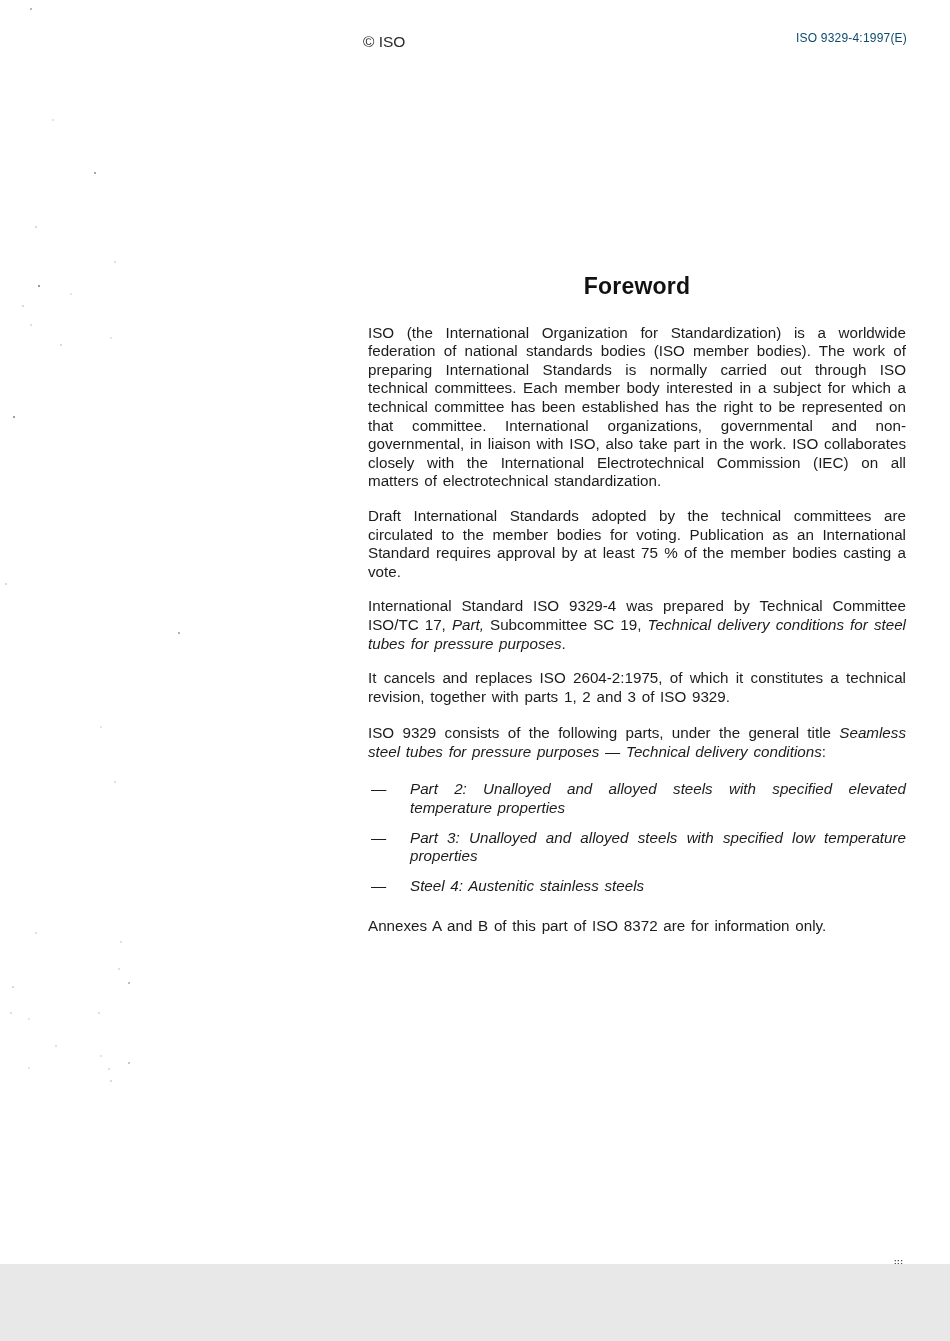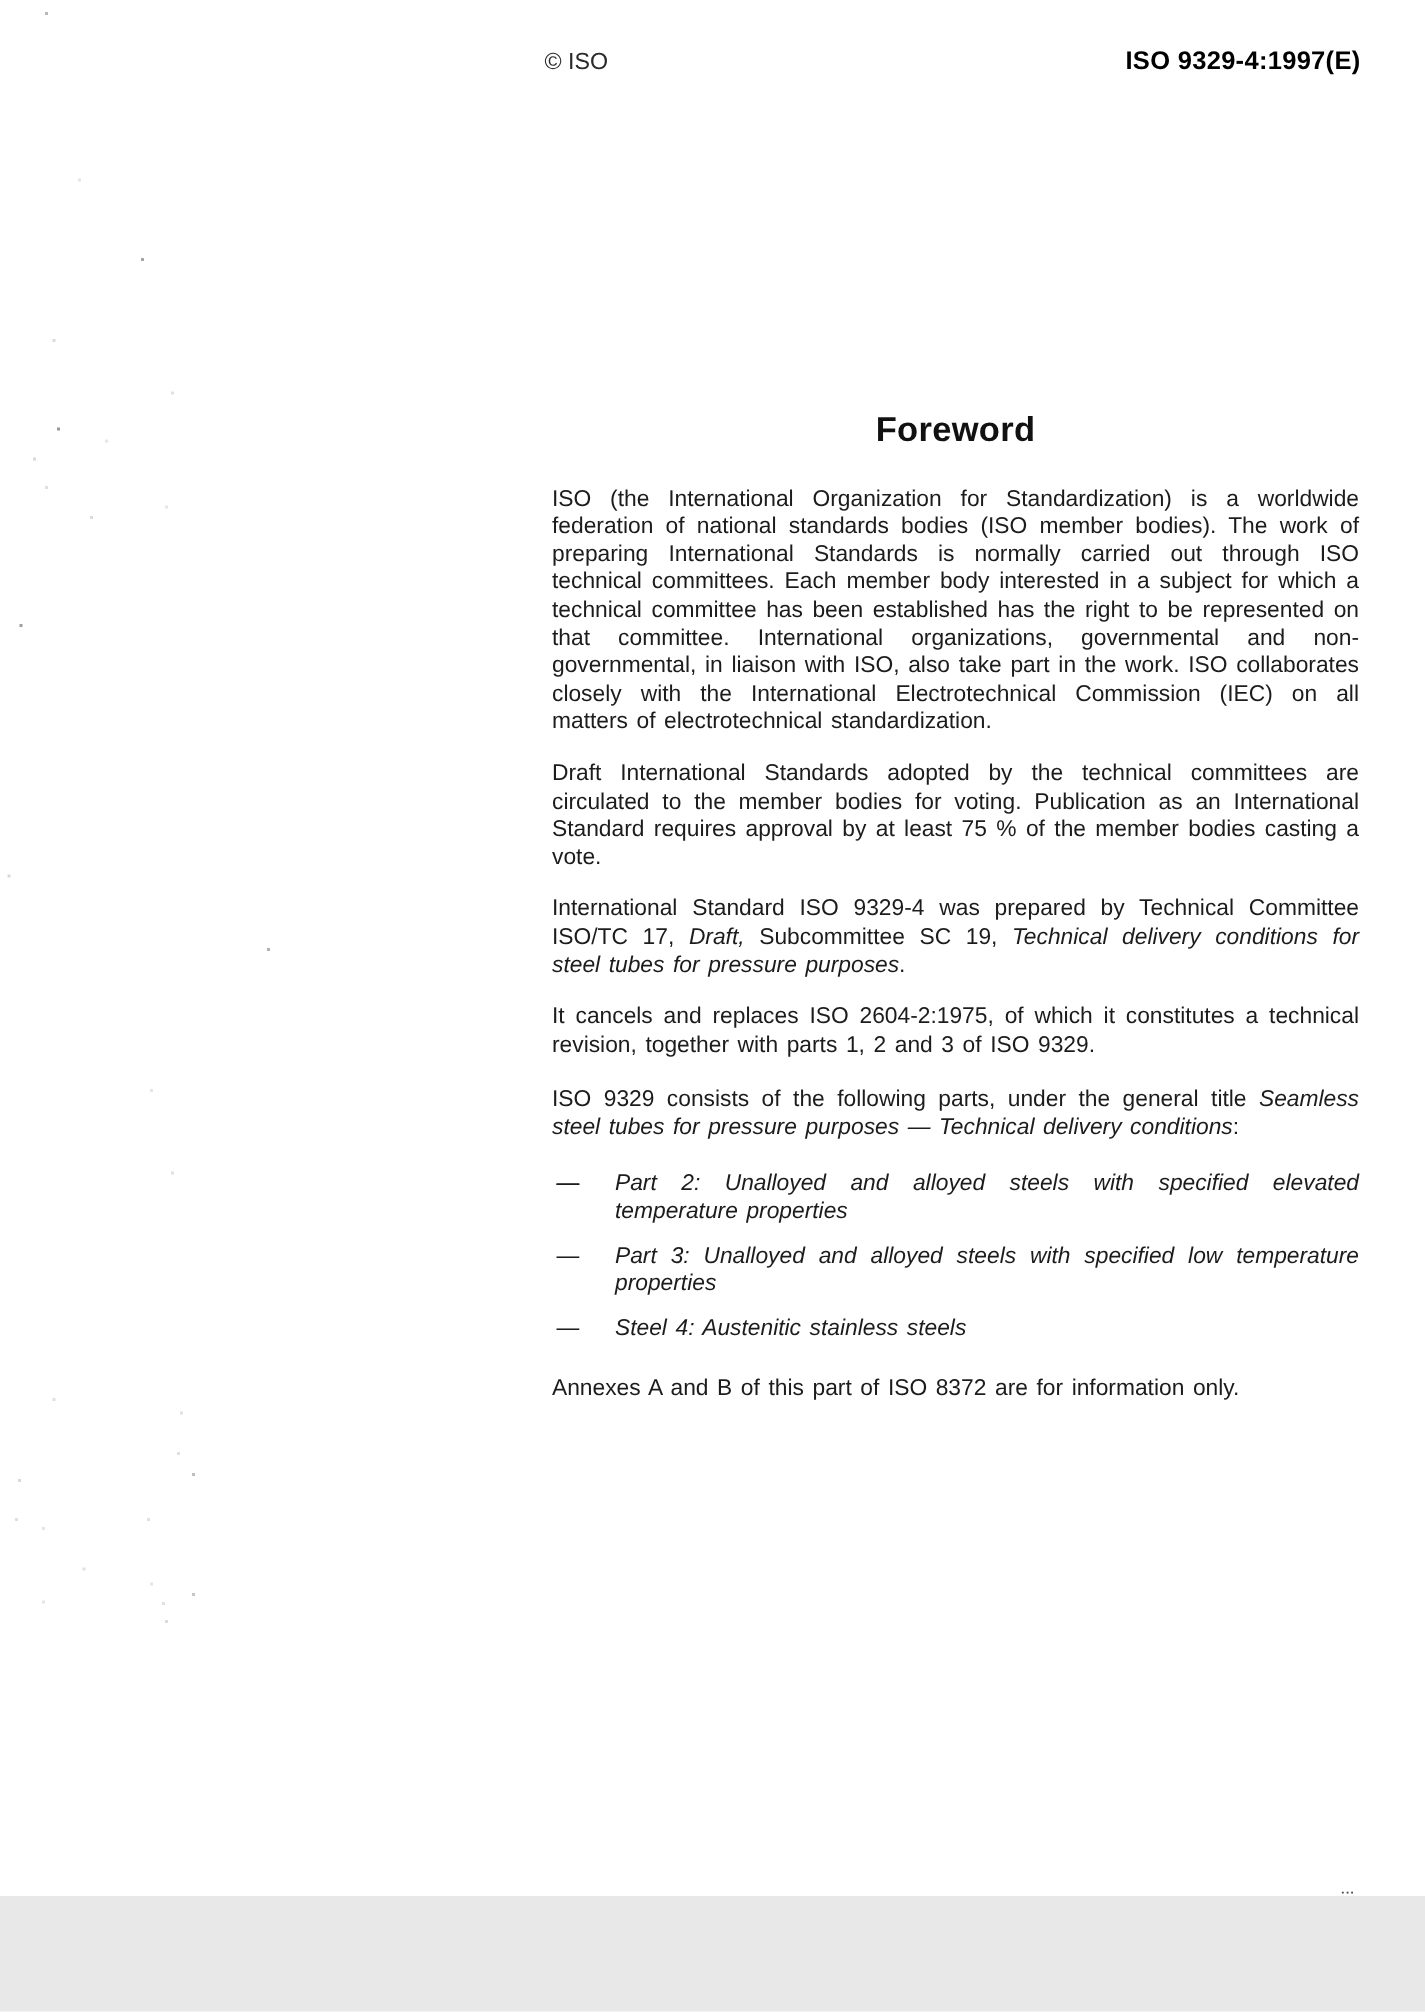--- a/index.html
+++ b/index.html
@@ -22,24 +22,24 @@
     position: absolute;
     left: 363px;
     top: 33px;
     font-size: 15.5px;
     color: #2a2a2a;
   }
   .hdr-docnum {
     position: absolute;
     right: 43px;
     top: 31px;
-    font-size: 17px;
-    font-weight: bold;
+    font-size: 12px;
+    font-weight: normal;
     letter-spacing: 0.2px;
-    color: #000000;
+    color: #0c4a6e;
   }
   
   .content {
     position: absolute;
     left: 368px;
     top: 277px;
     width: 538px;
     font-size: 15.2px;
     line-height: 18.6px;
     text-align: justify;
@@ -163,21 +163,21 @@
   <span class="hdr-docnum">ISO 9329-4:1997(E)</span>
 
   <div class="content">
 
     <h1>Foreword</h1>
 
     <p class="p1">ISO (the International Organization for Standardization) is a worldwide federation of national standards bodies (ISO member bodies). The work of preparing International Standards is normally carried out through ISO technical committees. Each member body interested in a subject for which a technical committee has been established has the right to be represented on that committee. International organizations, governmental and non-governmental, in liaison with ISO, also take part in the work. ISO collaborates closely with the International Electrotechnical Commission (IEC) on all matters of electrotechnical standardization.</p>
 
     <p class="p2">Draft International Standards adopted by the technical committees are circulated to the member bodies for voting. Publication as an International Standard requires approval by at least 75 % of the member bodies casting a vote.</p>
 
-    <p class="p3"><span>International Standard ISO 9329-4 was prepared by Technical Committee ISO/TC 17, </span><i>Draft,</i><span> Subcommittee SC 19, </span><i>Technical delivery conditions for steel tubes for pressure purposes</i><span>.</span></p>
+    <p class="p3"><span>International Standard ISO 9329-4 was prepared by Technical Committee ISO/TC 17, </span><i>Part,</i><span> Subcommittee SC 19, </span><i>Technical delivery conditions for steel tubes for pressure purposes</i><span>.</span></p>
 
     <p class="p4">It cancels and replaces ISO 2604-2:1975, of which it constitutes a technical revision, together with parts 1, 2 and 3 of ISO 9329.</p>
 
     <p class="p5"><span>ISO 9329 consists of the following parts, under the general title </span><i>Seamless steel tubes for pressure purposes — Technical delivery conditions</i><span>:</span></p>
 
     <ul class="parts-list">
       <li>
         <span class="dash">—</span>
       </li>
       <li>

